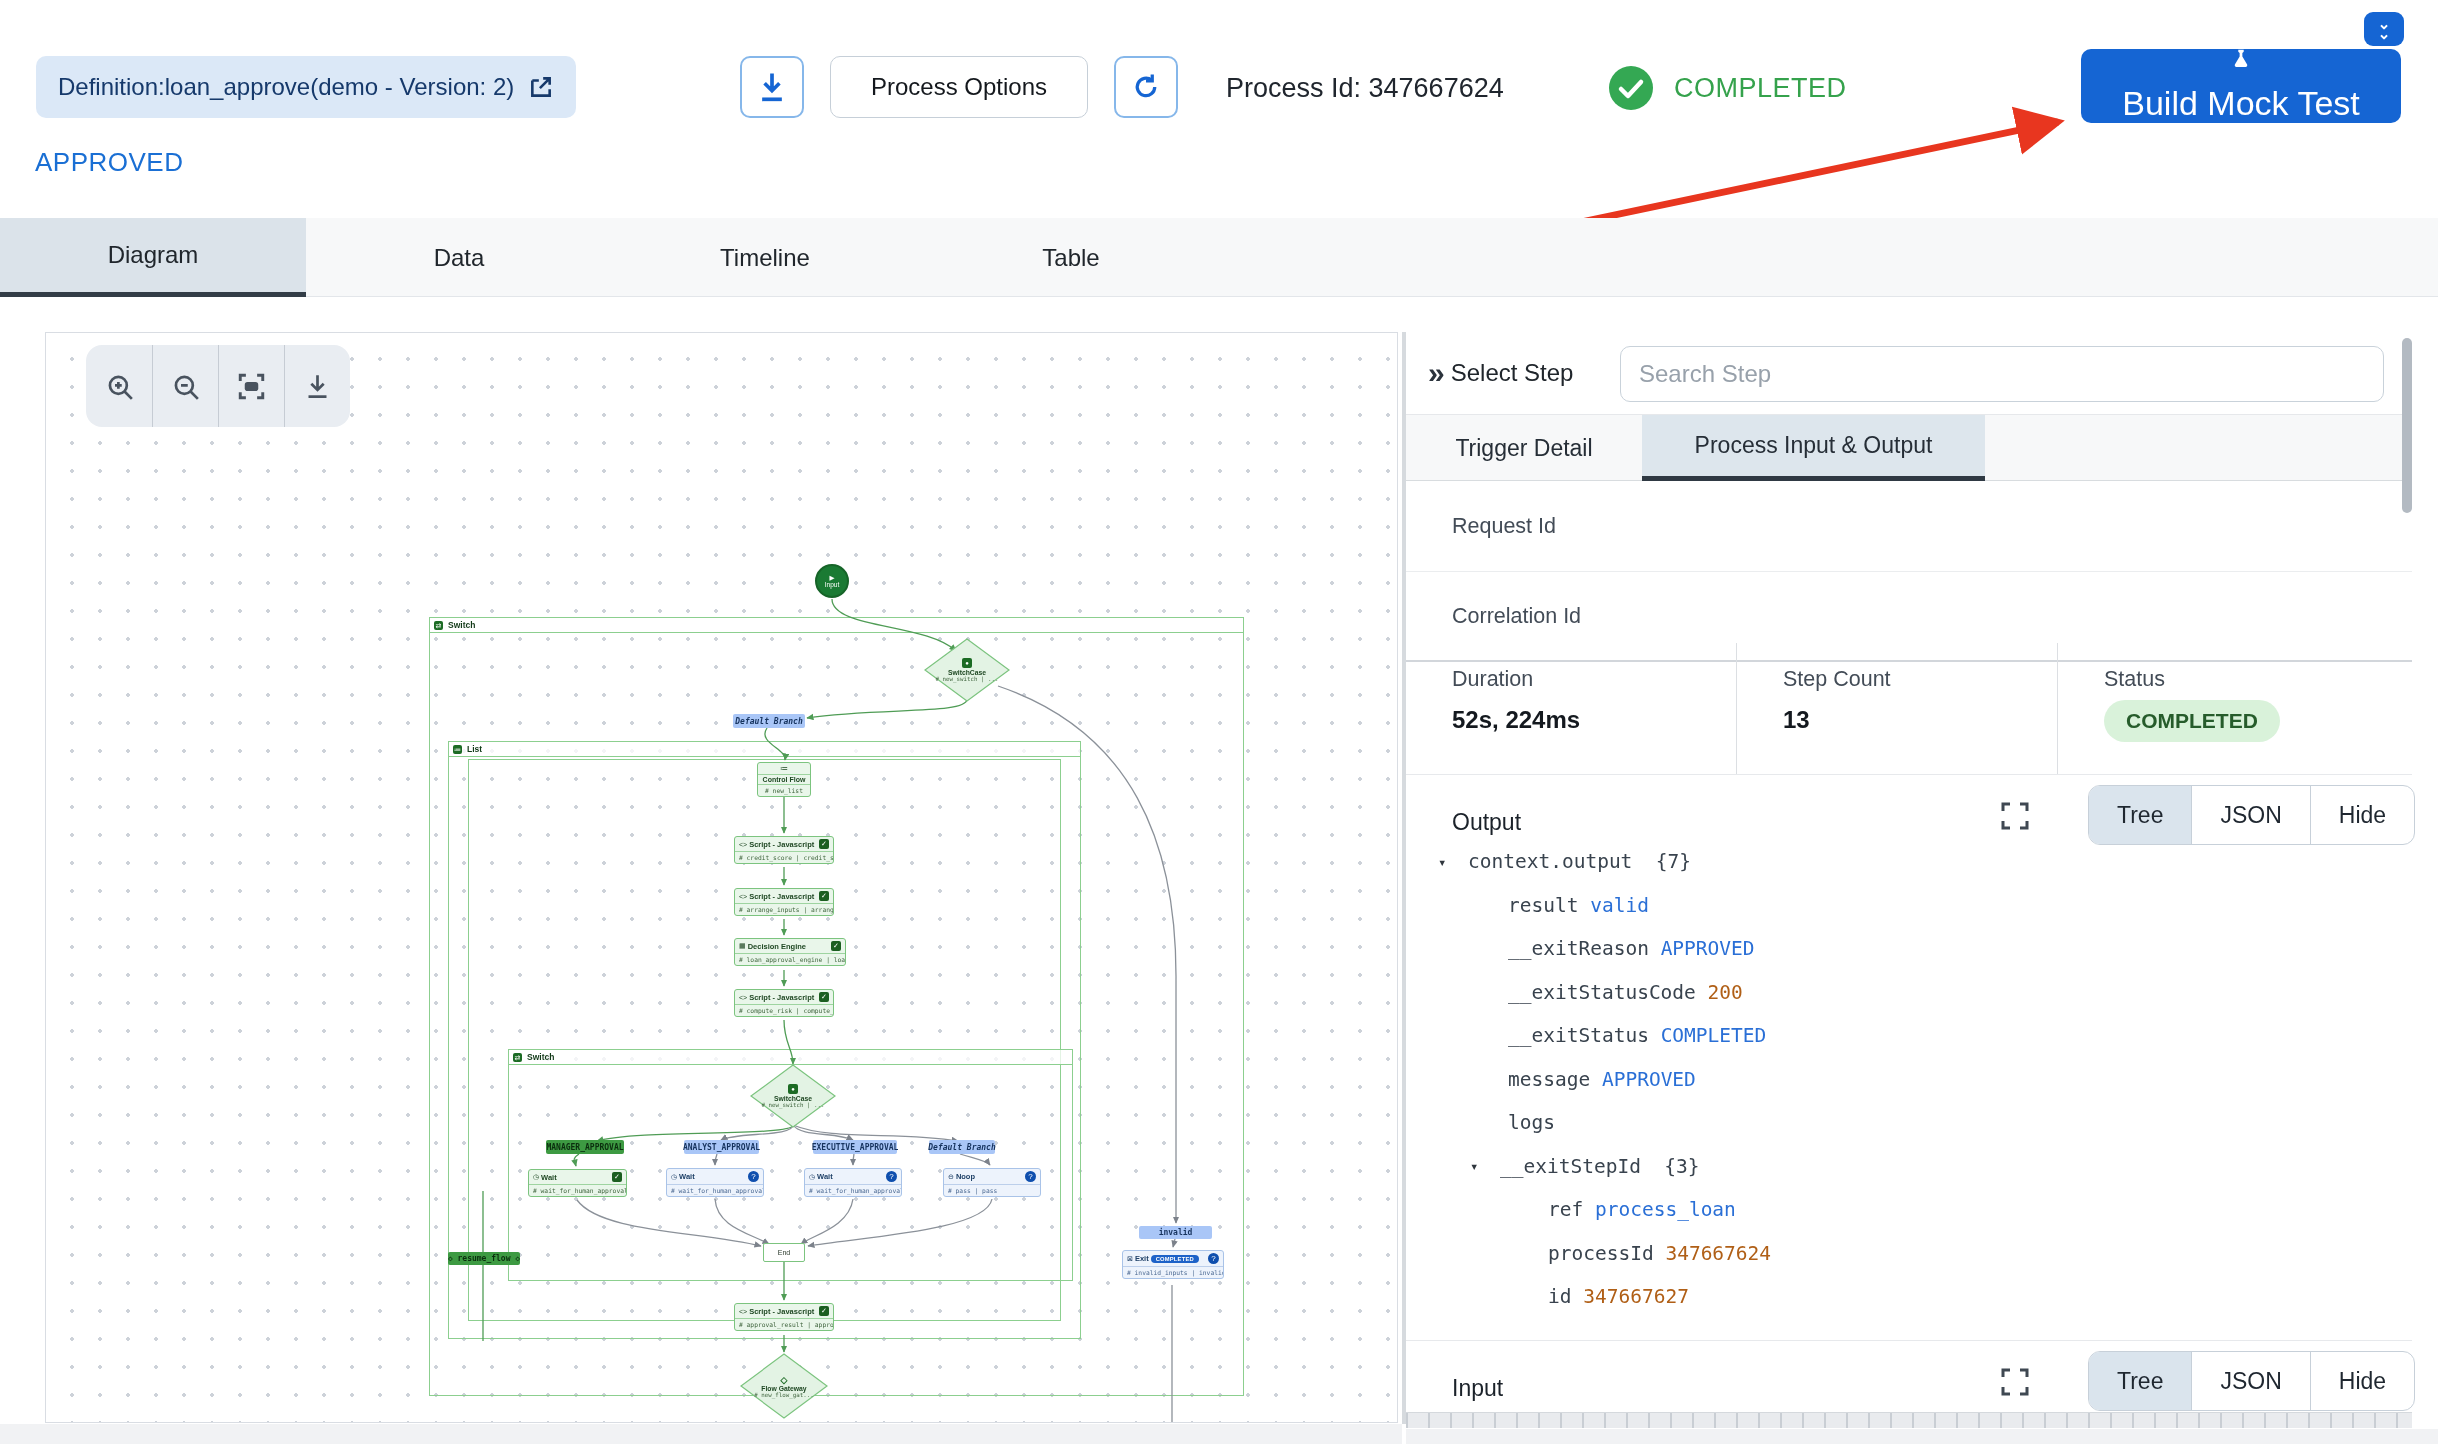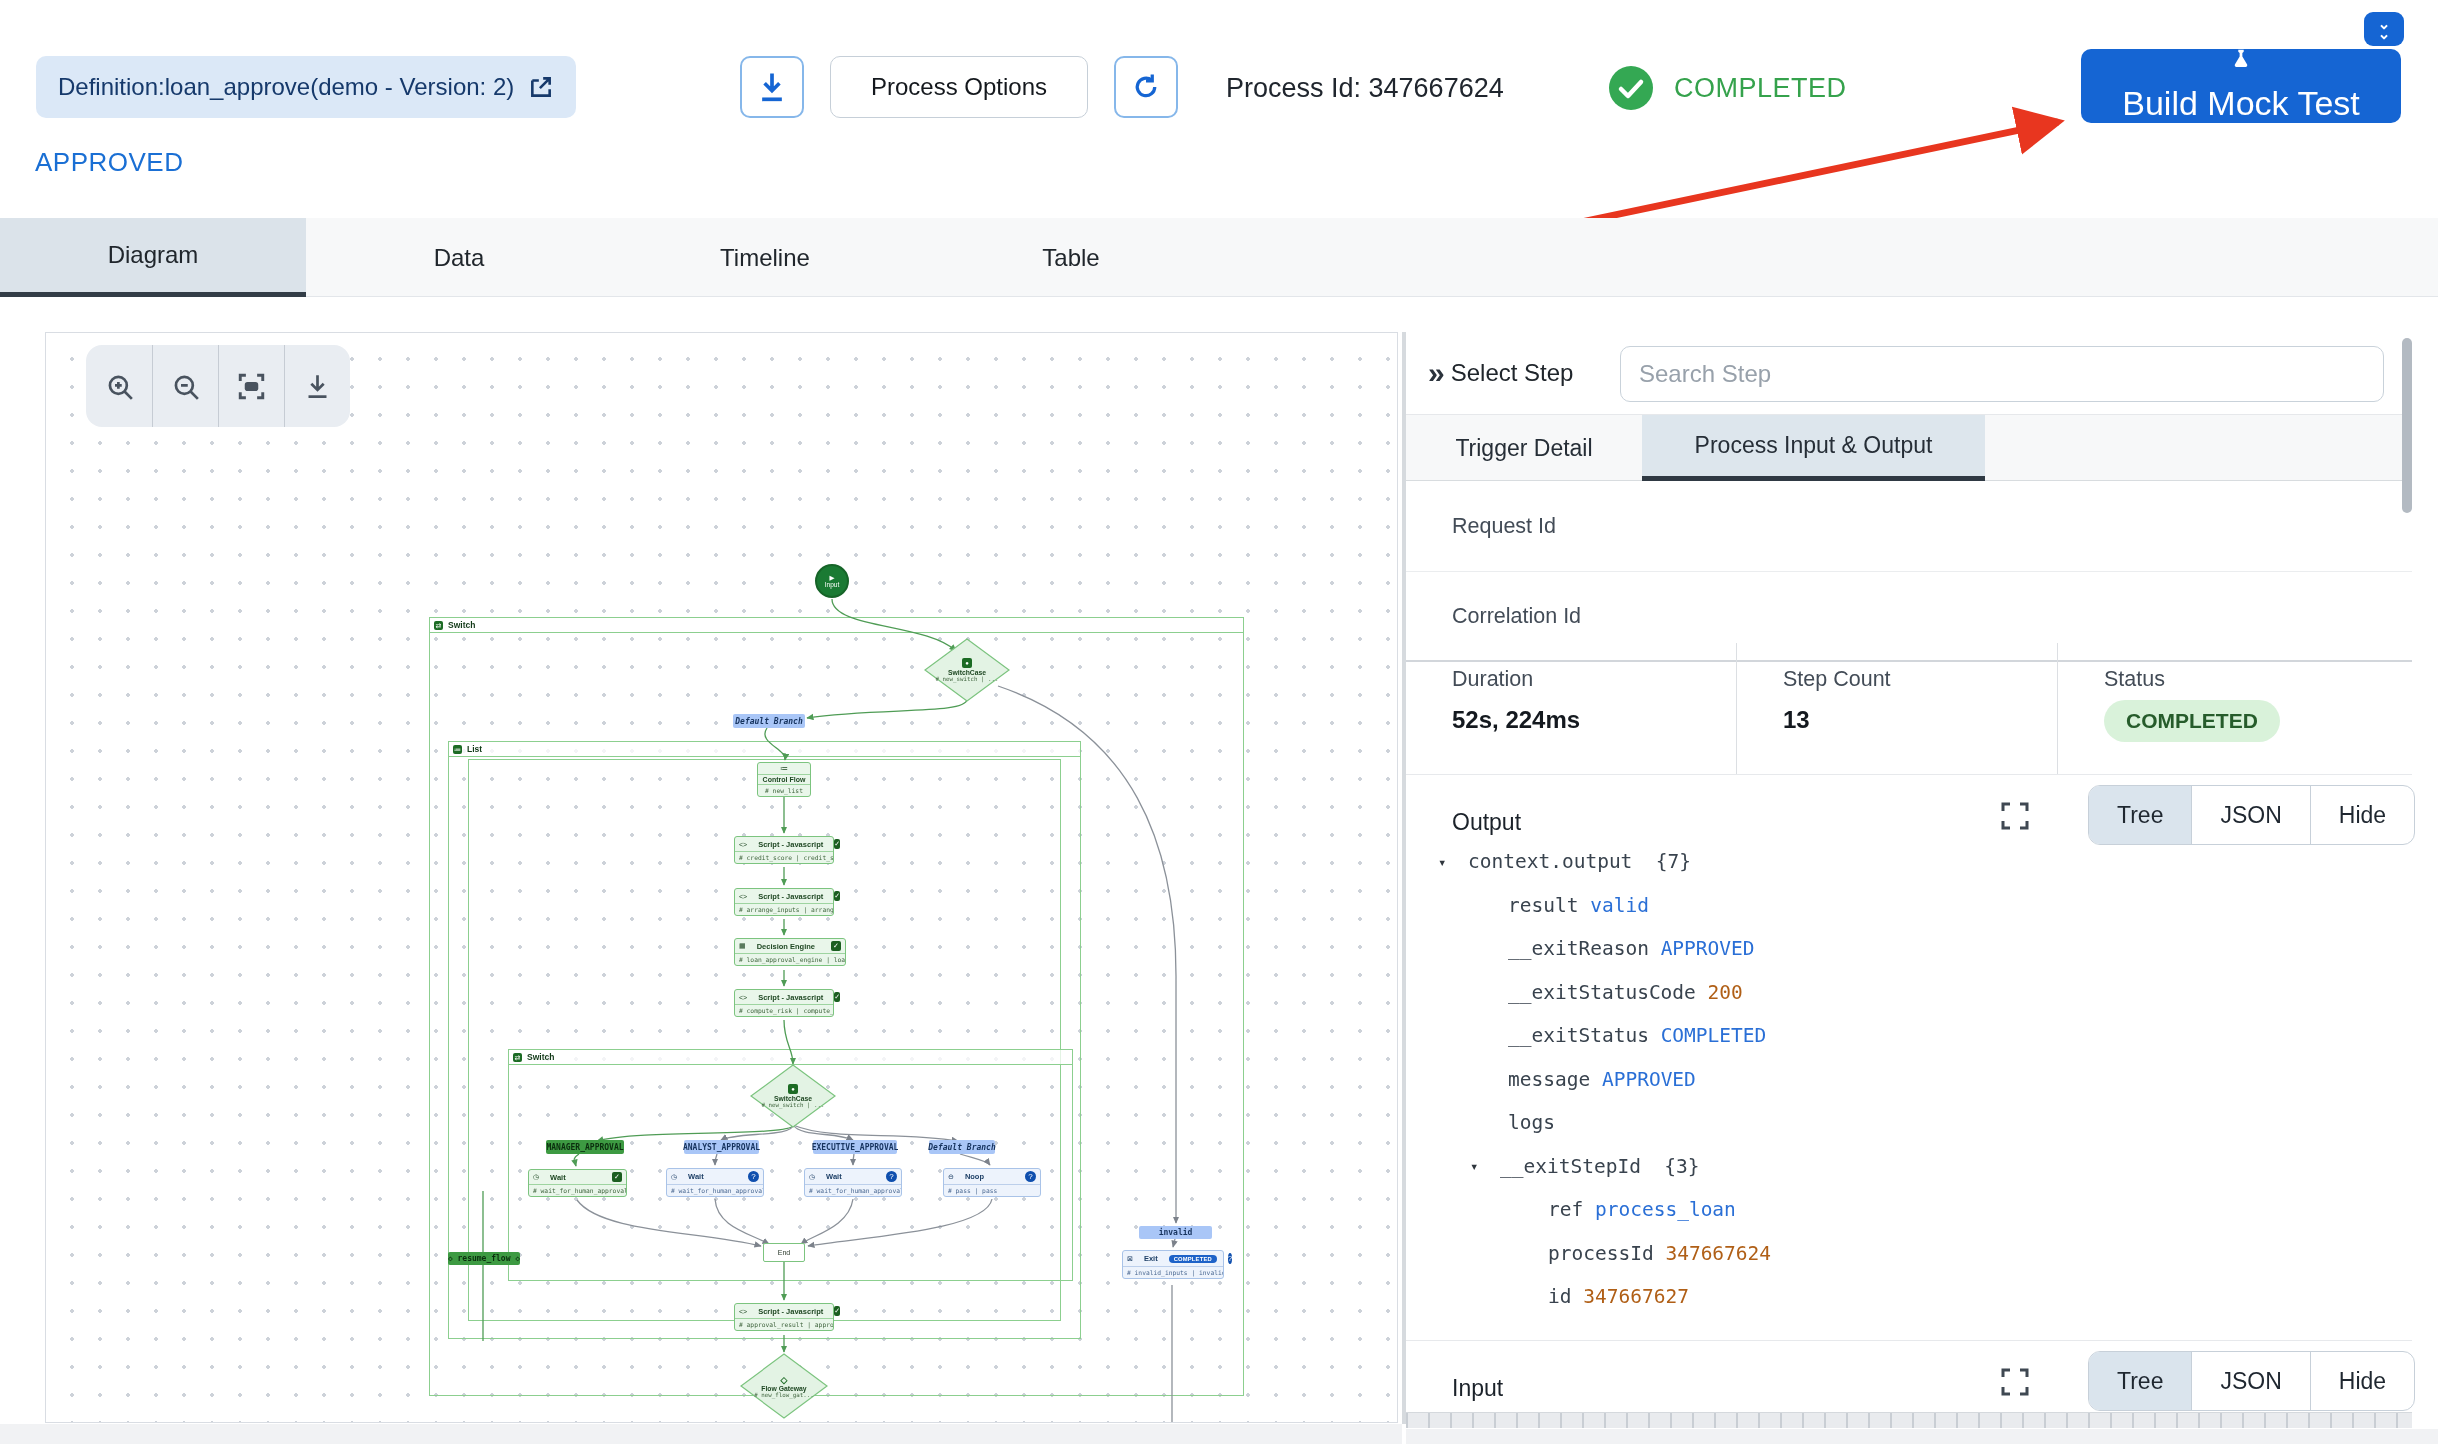--- a/index.html
+++ b/index.html
@@ -35,21 +35,21 @@
     display:flex; align-items:center; }
   .zoombar .zb { width:66px; height:82px; display:flex; align-items:center; justify-content:center; cursor:pointer; }
   .zoombar .zb + .zb { border-left:1px solid #c6ccd4; }
   .dg-container { position:absolute; border:1px solid #8ccf8f; }
   .dg-chead { display:flex; align-items:center; gap:5px; height:15px; padding:0 4px;
     border-bottom:1px solid #8ccf8f; background:rgba(255,255,255,.75); }
   .dg-cicon { width:9px; height:9px; background:#1c6b24; border-radius:2px; color:#fff;
     font-size:7px; line-height:9px; text-align:center; }
   .dg-clabel { font-size:8.5px; font-weight:bold; color:#123a18; }
   .node { position:absolute; border-radius:3px; font-size:7.5px; }
-  .node .trow { display:flex; align-items:center; gap:11px; padding:2px 4px; }
+  .node .trow { display:flex; align-items:center; gap:2px; padding:2px 4px; }
   .node .ttl { font-weight:bold; white-space:nowrap; }
   .node .sub { border-top:1px solid; padding:2px 4px; font-family:"DejaVu Sans Mono",monospace;
     font-size:6.3px; white-space:nowrap; overflow:hidden; }
   .node.green { background:#e9f6ea; border:1px solid #7cc47f; color:#1e4722; }
   .node.green .sub { border-color:#9ed4a0; color:#41663f; }
   .node.blue { background:#edf3fc; border:1px solid #a9c3e8; color:#1d3f66; }
   .node.blue .sub { border-color:#bccfeb; color:#4c6a93; }
   .badge-check { margin-left:auto; width:10px; height:10px; background:#1b5e20; border-radius:2px;
     color:#fff; font-size:7px; line-height:10px; text-align:center; }
   .badge-q { margin-left:auto; width:11px; height:11px; background:#0f4fae; border-radius:50%;

